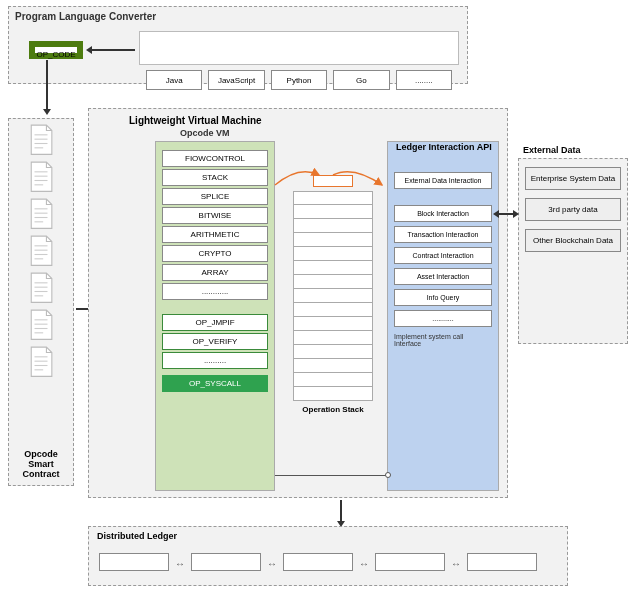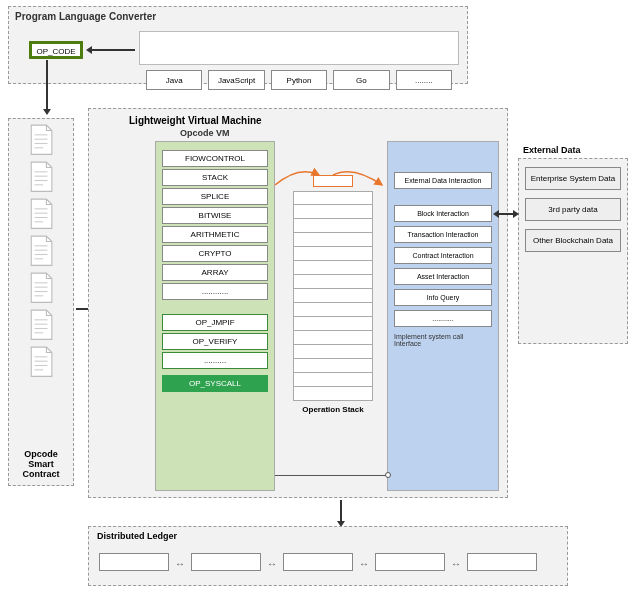--- a/index.html
+++ b/index.html
@@ -5,21 +5,21 @@
   * { box-sizing: border-box; margin: 0; padding: 0; }
   body { font-family: Arial, sans-serif; background: #fff; width: 640px; height: 605px; position: relative; }
   .panel { position: absolute; border: 1px dashed #999; background: #f2f2f2; }
   .label { font-size: 10px; font-weight: bold; color: #333; }
   .box { border: 1px solid #888; background: #fff; text-align: center; font-size: 8px; padding: 2px; }
   .box-gray { border: 1px solid #888; background: #eee; text-align: center; font-size: 8px; padding: 4px; }
   
   
   #converter { left: 8px; top: 6px; width: 460px; height: 78px; }
   #converter .title { position: absolute; left: 6px; top: 4px; }
-  #opcode-box { position: absolute; left: 20px; top: 34px; width: 54px; height: 18px; border: 3px solid #4d7c0f; background: #fff; font-size: 8px; text-align: center; padding-top: 3px; }
+  #opcode-box { position: absolute; left: 20px; top: 34px; width: 54px; height: 18px; border: 6px solid #4d7c0f; background: #fff; font-size: 8px; text-align: center; padding-top: 3px; }
   #langs { position: absolute; left: 130px; top: 24px; width: 320px; height: 34px; border: 1px solid #bbb; background: #fff; display: flex; gap: 6px; padding: 6px; }
   #langs .box { flex: 1; height: 20px; line-height: 16px; margin-top: 32px; }
 
   
   #osc { left: 8px; top: 118px; width: 66px; height: 368px; }
   #osc .doc { width: 26px; height: 32px; margin: 5px auto; }
   #osc .caption { position: absolute; bottom: 6px; left: 4px; right: 4px; text-align: center; font-size: 9px; font-weight: bold; }
 
   
   #vm { left: 88px; top: 108px; width: 420px; height: 390px; }
@@ -236,20 +236,21 @@
         <path d="M6 14 Q 26 4 55 24" stroke="#e8762d" stroke-width="1.5" fill="none" marker-end="url(#ar2)"></path>
     <defs>
           <marker id="ar2" markerWidth="6" markerHeight="6" refX="5" refY="3" orient="auto">
             <path d="M0,0 L6,3 L0,6 Z" fill="#e8762d"></path>
           </marker>
         </defs>
       </svg>
   </div>
 
   <div id="ledapi">
+    <div class="title">Ledger Interaction API</div>
     <div class="items">
       <div class="box" style="margin-top:30px; margin-bottom:16px;">External Data Interaction</div>
       <div class="box">Block Interaction</div>
       <div class="box">Transaction Interaction</div>
       <div class="box">Contract Interaction</div>
       <div class="box">Asset Interaction</div>
       <div class="box">Info Query</div>
       <div class="box">...........</div>
     </div>
     <div class="note">Implement system call Interface</div>

